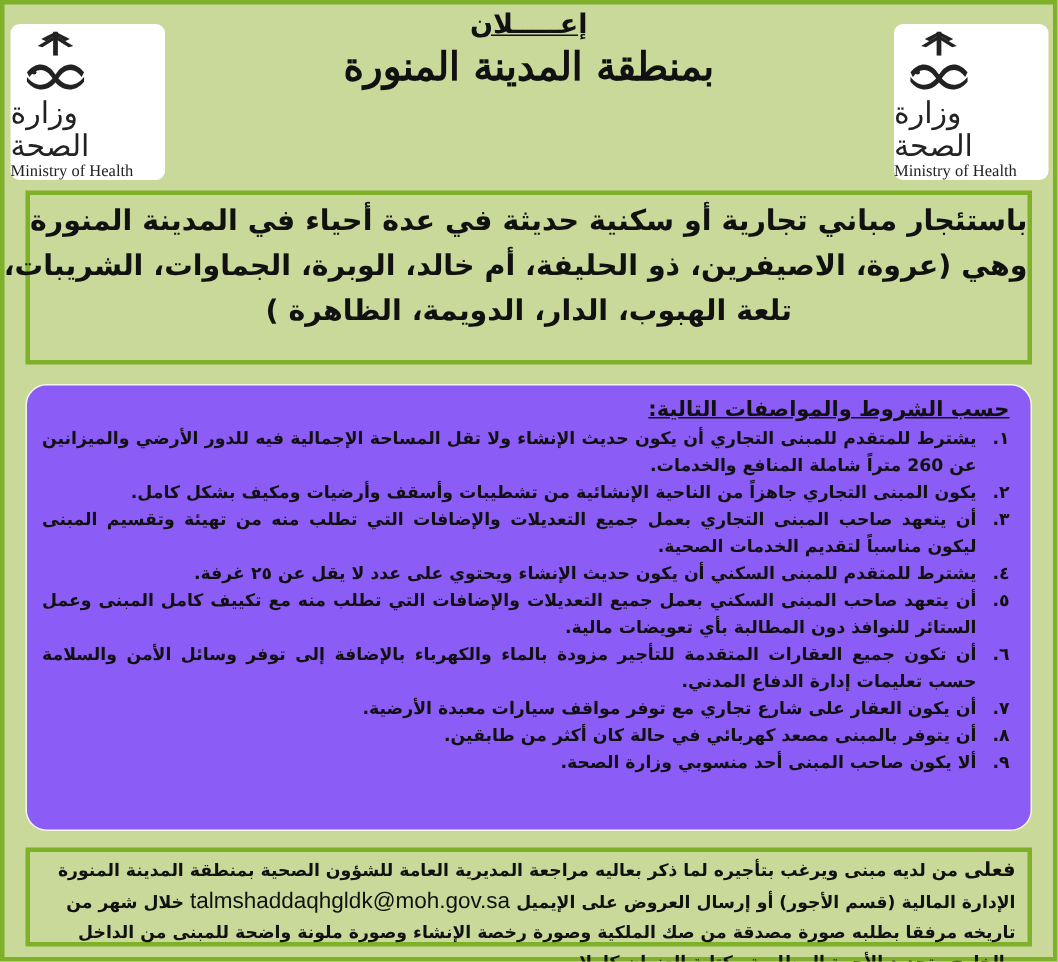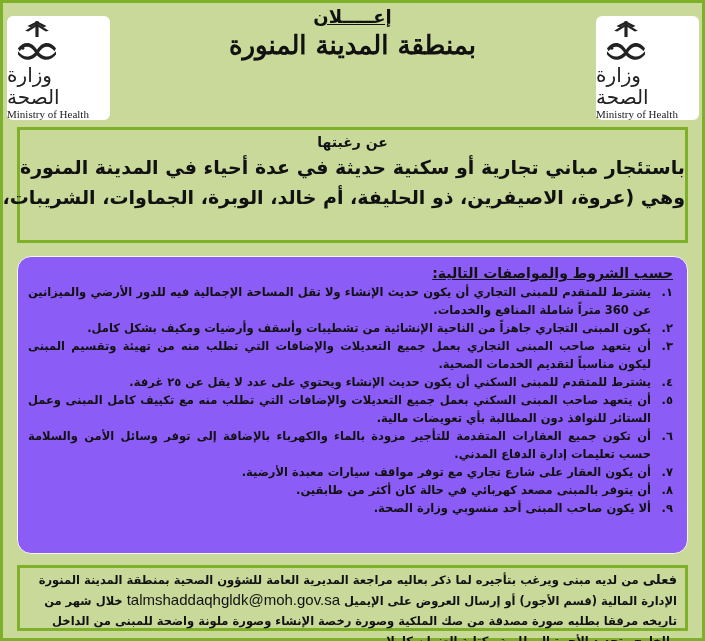--- a/index.html
+++ b/index.html
@@ -112,31 +112,31 @@
     <span class="ar">وزارة الصحة</span>
     <span class="en">Ministry of Health</span>
   </div>
 
   <div class="header">
     <div class="elaan">إعـــــلان</div>
     <div class="sub-title">بمنطقة المدينة المنورة</div>
   </div>
 
   <div class="intro-box">
-    <div class="small">عن رغبتها</div>
     <div class="line">باستئجار مباني تجارية أو سكنية حديثة في عدة أحياء في المدينة المنورة</div>
     <div class="line">وهي (عروة، الاصيفرين، ذو الحليفة، أم خالد، الوبرة، الجماوات، الشريبات،</div>
+    <div class="line">تلعة الهبوب، الدار، الدويمة، الظاهرة )</div>
   </div>
 
   <div class="terms-box">
     <div class="terms-heading">حسب الشروط والمواصفات التالية:</div>
     <ul class="terms-list">
       <li>
           <span class="num">١.</span>
-          <span class="txt">يشترط للمتقدم للمبنى التجاري أن يكون حديث الإنشاء ولا تقل المساحة الإجمالية فيه للدور الأرضي والميزانين عن 360 متراً شاملة المنافع والخدمات.</span>
+          <span class="txt">يشترط للمتقدم للمبنى التجاري أن يكون حديث الإنشاء ولا تقل المساحة الإجمالية فيه للدور الأرضي والميزانين عن 260 متراً شاملة المنافع والخدمات.</span>
         </li>
       <li>
           <span class="num">٢.</span>
           <span class="txt">يكون المبنى التجاري جاهزاً من الناحية الإنشائية من تشطيبات وأسقف وأرضيات ومكيف بشكل كامل.</span>
         </li>
       <li>
           <span class="num">٣.</span>
           <span class="txt">أن يتعهد صاحب المبنى التجاري بعمل جميع التعديلات والإضافات التي تطلب منه من تهيئة وتقسيم المبنى ليكون مناسباً لتقديم الخدمات الصحية.</span>
         </li>
       <li>

